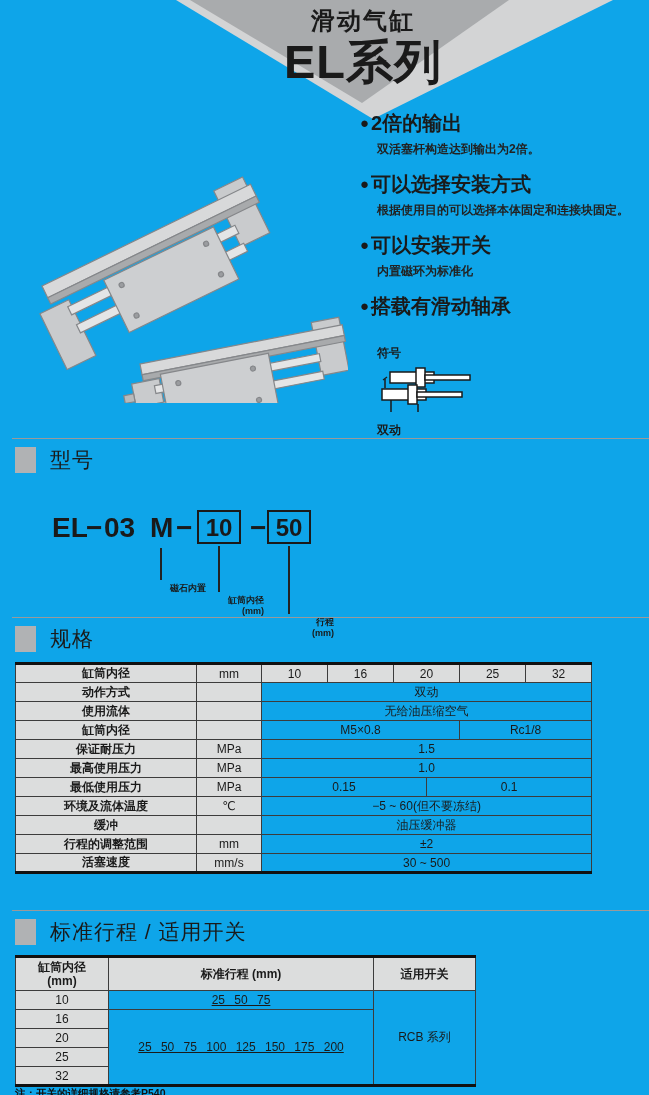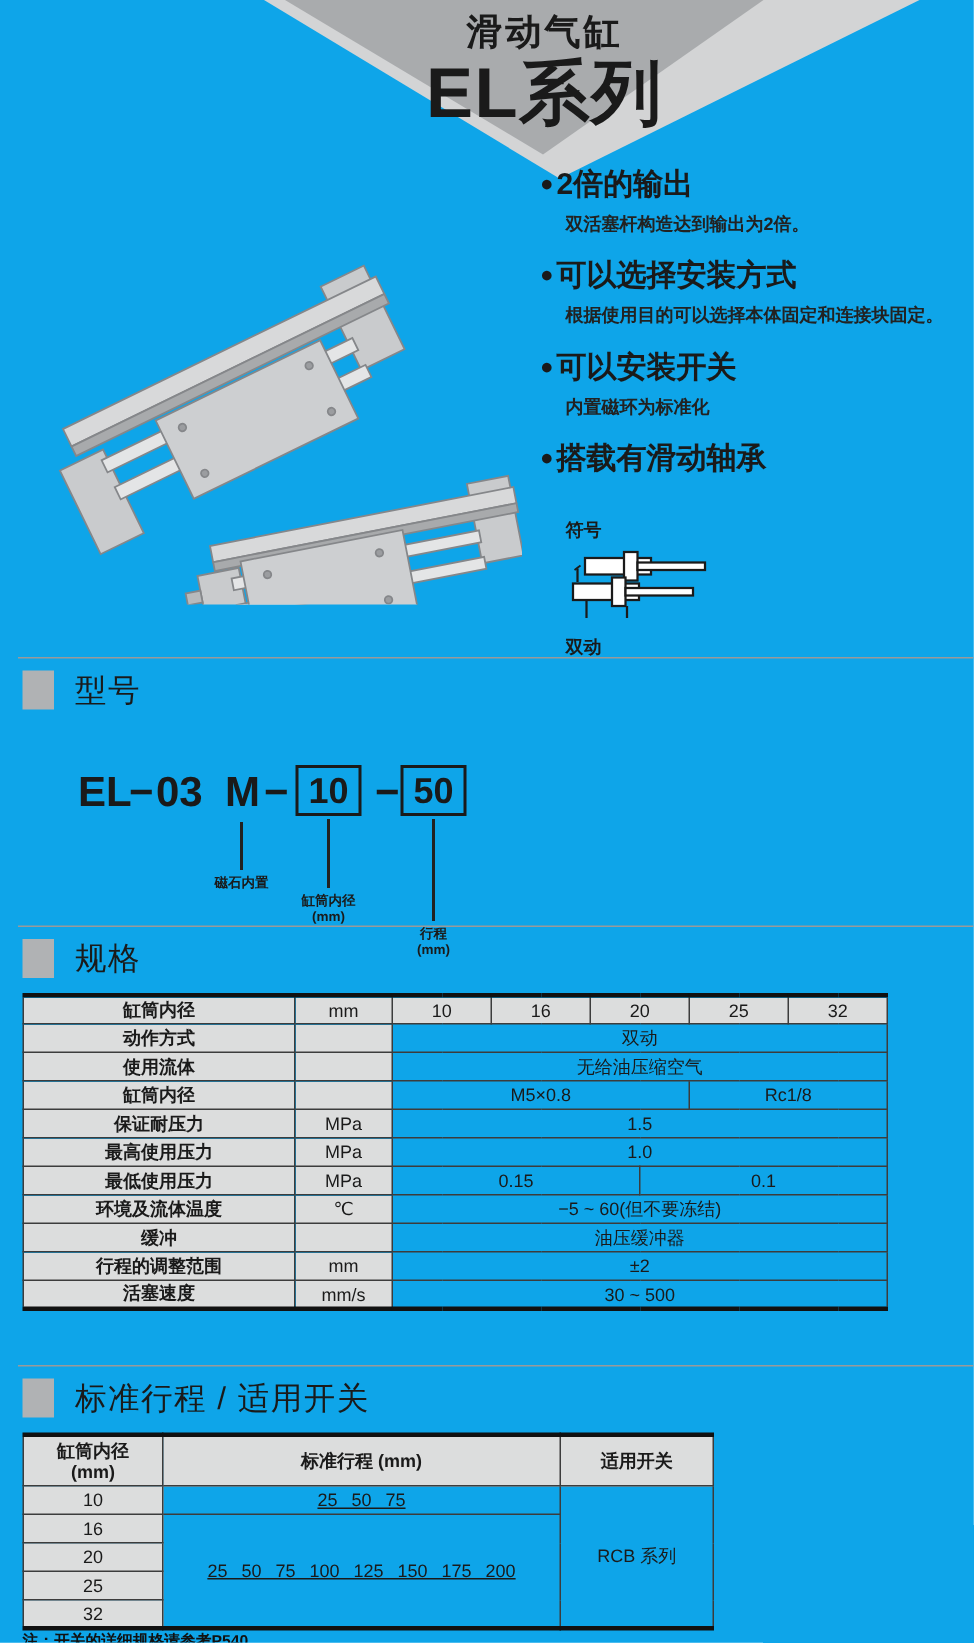--- a/index.html
+++ b/index.html
@@ -29,21 +29,21 @@
   .sec-head { display:flex; align-items:center; padding:7px 0 0 15px; }
   .sec-square { width:21px; height:26px; background:#b0b2b4; }
   .sec-title { font-size:21px; font-weight:normal; margin-left:14px; letter-spacing:1px; }
 
   
   .model-area { position:relative; height:150px; }
   .mc { position:absolute; font-size:28px; font-weight:bold; top:38px; }
   .mc-box { position:absolute; top:36px; width:44px; height:34px; border:2px solid #1a1a1a;
             font-size:24px; font-weight:bold; text-align:center; line-height:31px; }
   .leader { position:absolute; width:2px; background:#222; }
-  .callout { position:absolute; width:90px; text-align:center; font-size:9px; font-weight:bold; line-height:11px; }
+  .callout { position:absolute; width:90px; text-align:right; font-size:9px; font-weight:bold; line-height:11px; }
 
   
   table { border-collapse:collapse; table-layout:fixed; }
   .spec-table { width:576px; margin:9px 0 0 15px; border-top:3px solid #111; border-bottom:3px solid #111; }
   .spec-table td { border:1px solid #3c3c3c; height:19px; font-size:12px; text-align:center;
                    padding:0; white-space:nowrap; overflow:hidden; }
   td.lbl { background:#dcdddd; font-weight:bold; }
   td.unit { background:#dcdddd; }
   td.bore-h { background:#dcdddd; }
 

